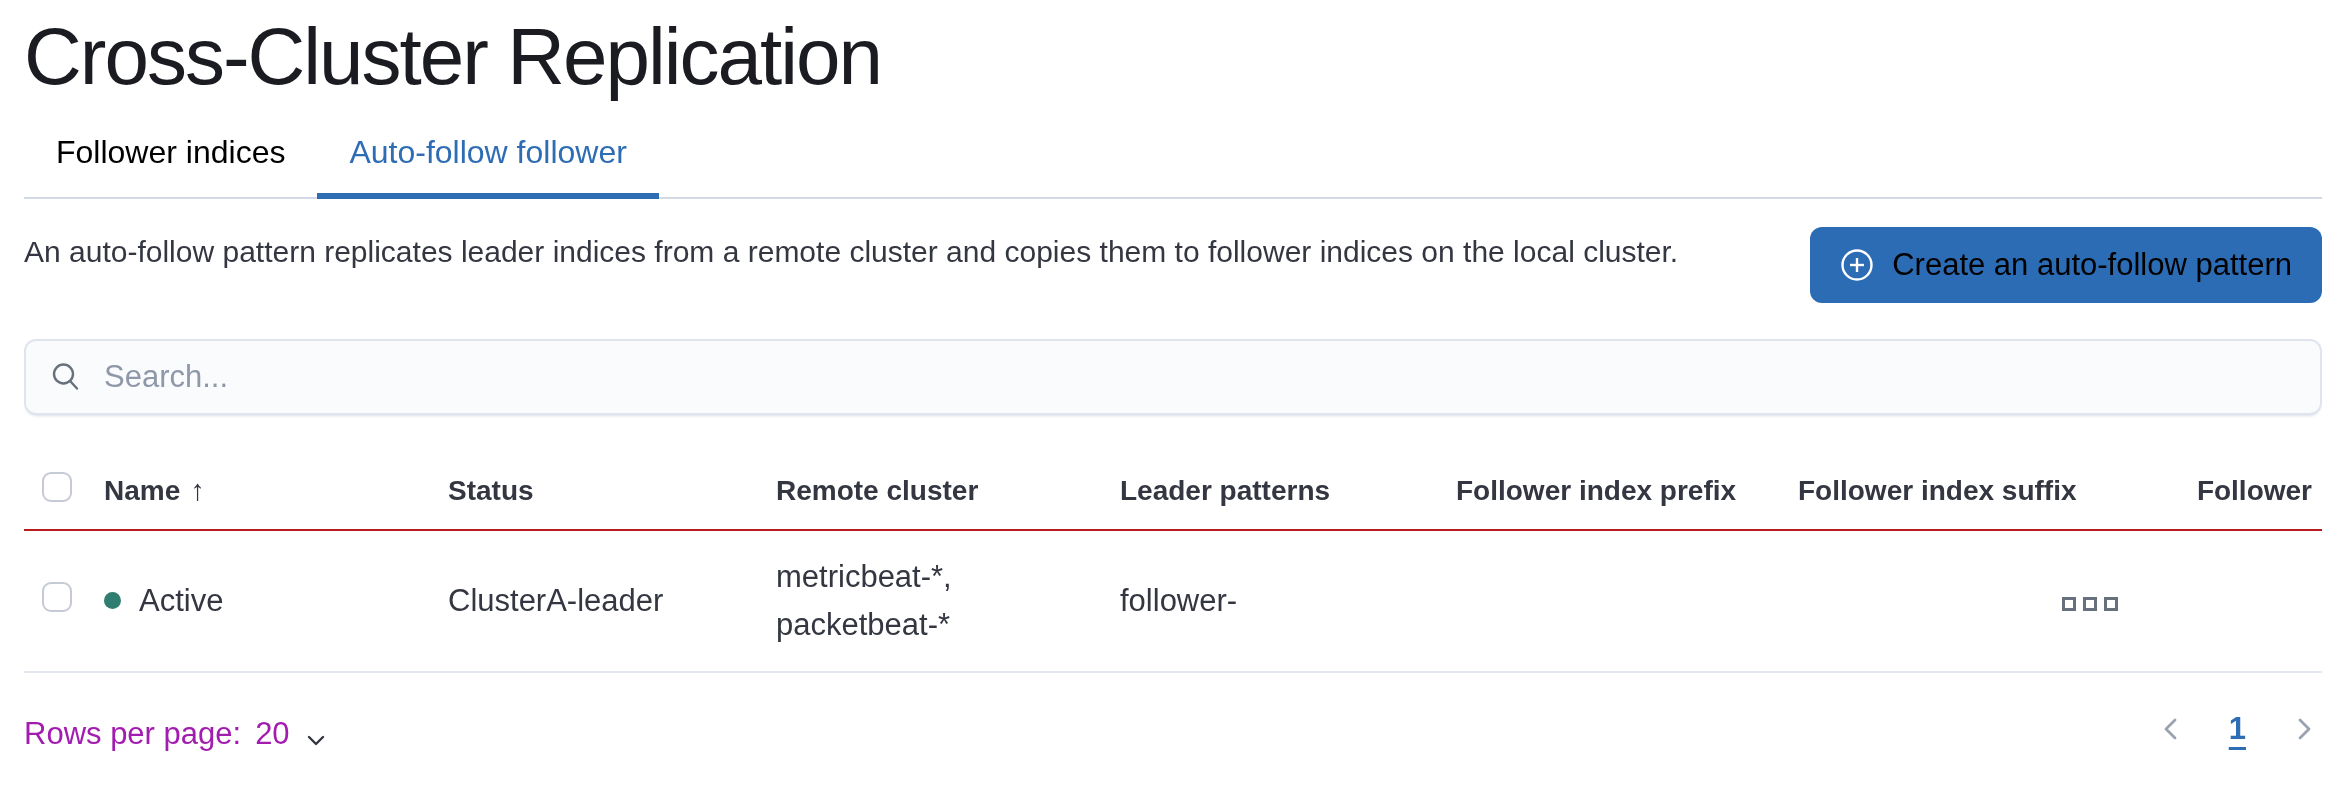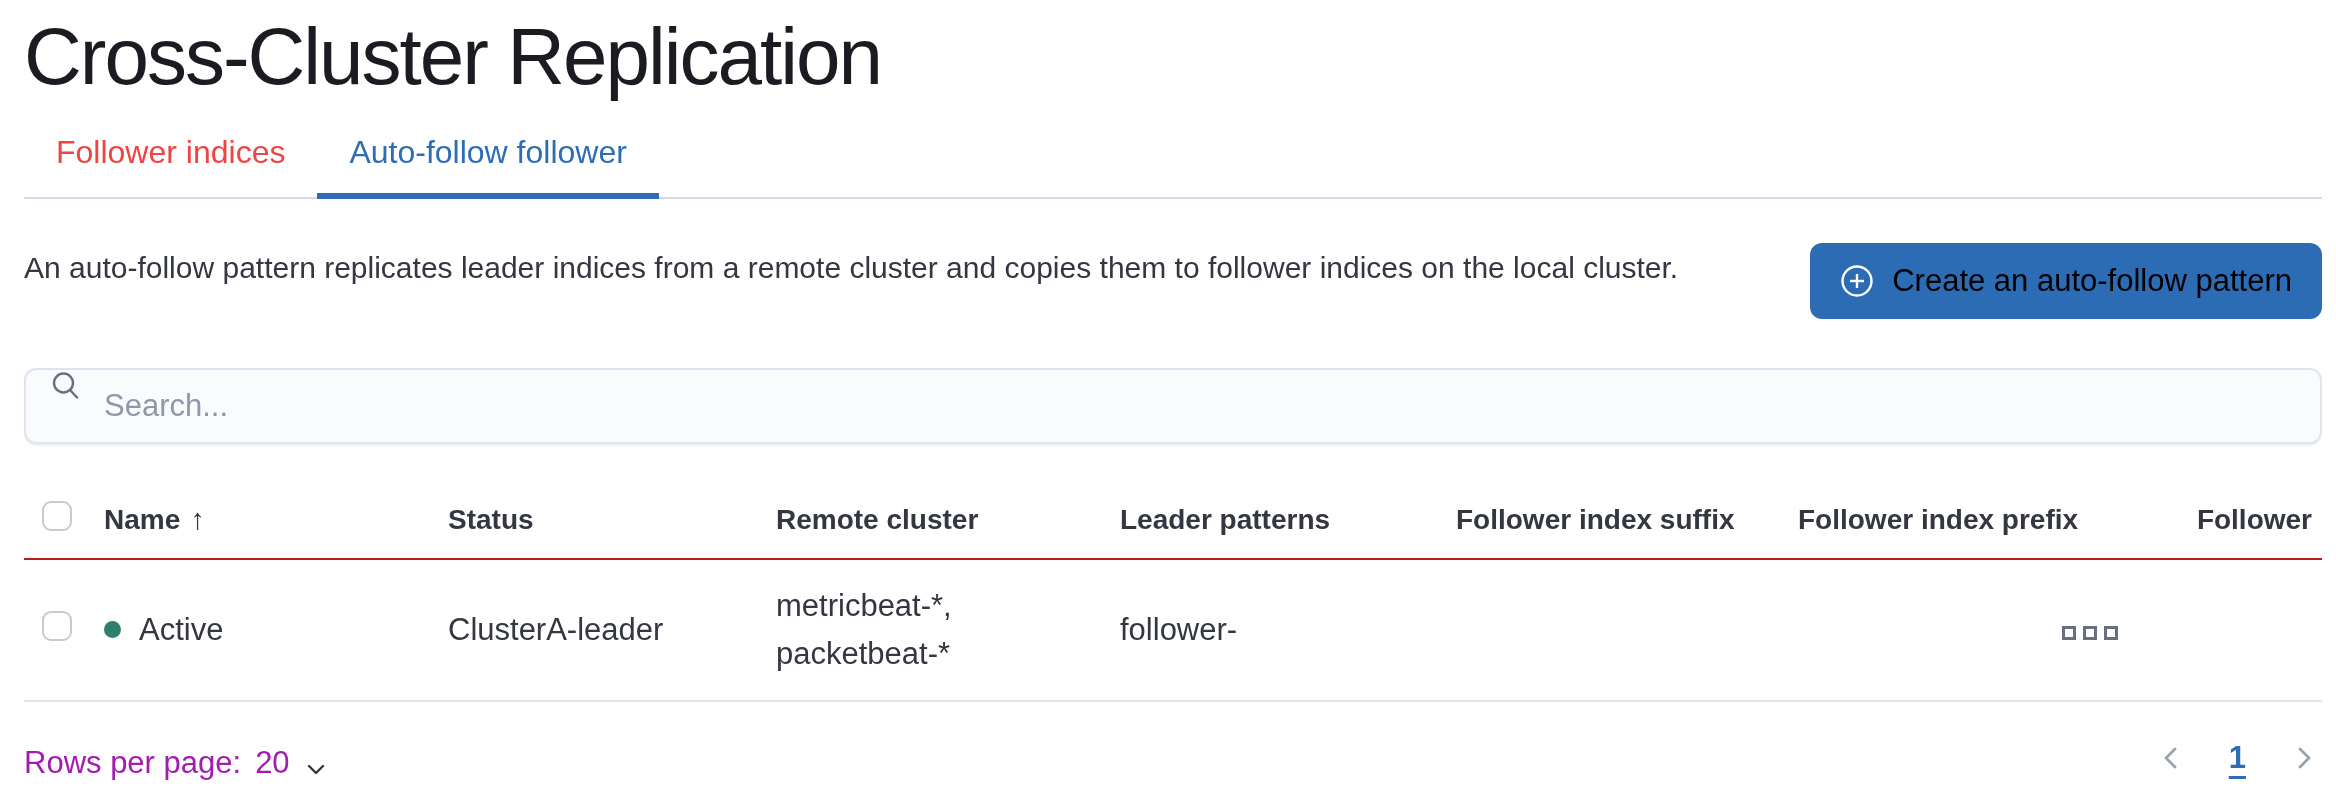--- a/index.html
+++ b/index.html
@@ -22,42 +22,42 @@
 
   
   .tabs {
     display: flex;
     margin-top: 32px;
     border-bottom: 2px solid #d3dae6;
   }
   .tab {
     font-size: 32px;
     padding: 0 32px 26px 32px;
-    color: #ef4444;
+    color: #000000;
     cursor: pointer;
     position: relative;
     font-weight: 400;
   }
   .tab.active {
     color: #2e6db4;
   }
   .tab.active::after {
     content: "";
     position: absolute;
     left: 0; right: 0; bottom: -2px;
     height: 6px;
     background: #2e6db4;
   }
 
   
   .header-row {
     display: flex;
     justify-content: space-between;
     align-items: flex-start;
-    margin-top: 44px;
+    margin-top: 28px;
   }
   .description {
     width: 1710px;
     font-size: 30px;
     line-height: 49px;
     color: #343741;
   }
   .create-button {
     display: flex;
     align-items: center;
@@ -70,26 +70,27 @@
     font-family: inherit;
     border: none;
     border-radius: 12px;
     cursor: pointer;
     white-space: nowrap;
     flex: 0 0 auto;
   }
 
   
   .search-bar {
-    margin-top: 49px;
+    margin-top: 36px;
     height: 76px;
     background: #fafbfd;
     border: 2px solid #e0e4ef;
     border-radius: 12px;
     display: flex;
+    align-items: center;
     padding: 0 24px;
     box-shadow: 0 3px 3px -2px rgba(152,162,179,0.35);
   }
   .search-bar input {
     flex: 1;
     border: none;
     outline: none;
     background: transparent;
     font-family: inherit;
     font-size: 31px;
@@ -217,22 +218,22 @@
   <div class="thead-row">
     <div class="cell checkbox-cell">
       <span class="checkbox"></span>
     </div>
     <div class="cell">
       <span>Name</span><span class="sort-arrow">↑</span>
     </div>
     <div class="cell">Status</div>
     <div class="cell">Remote cluster</div>
     <div class="cell">Leader patterns</div>
+    <div class="cell">Follower index prefix</div>
     <div class="cell">Follower index suffix</div>
-    <div class="cell">Follower index prefix</div>
     <div class="cell actions-cell">Follower</div>
   </div>
 
   <div class="tbody-row">
     <div class="cell checkbox-cell">
       <span class="checkbox"></span>
     </div>
     <div class="cell">
       <span class="status-wrap">
         <span class="status-dot"></span>

